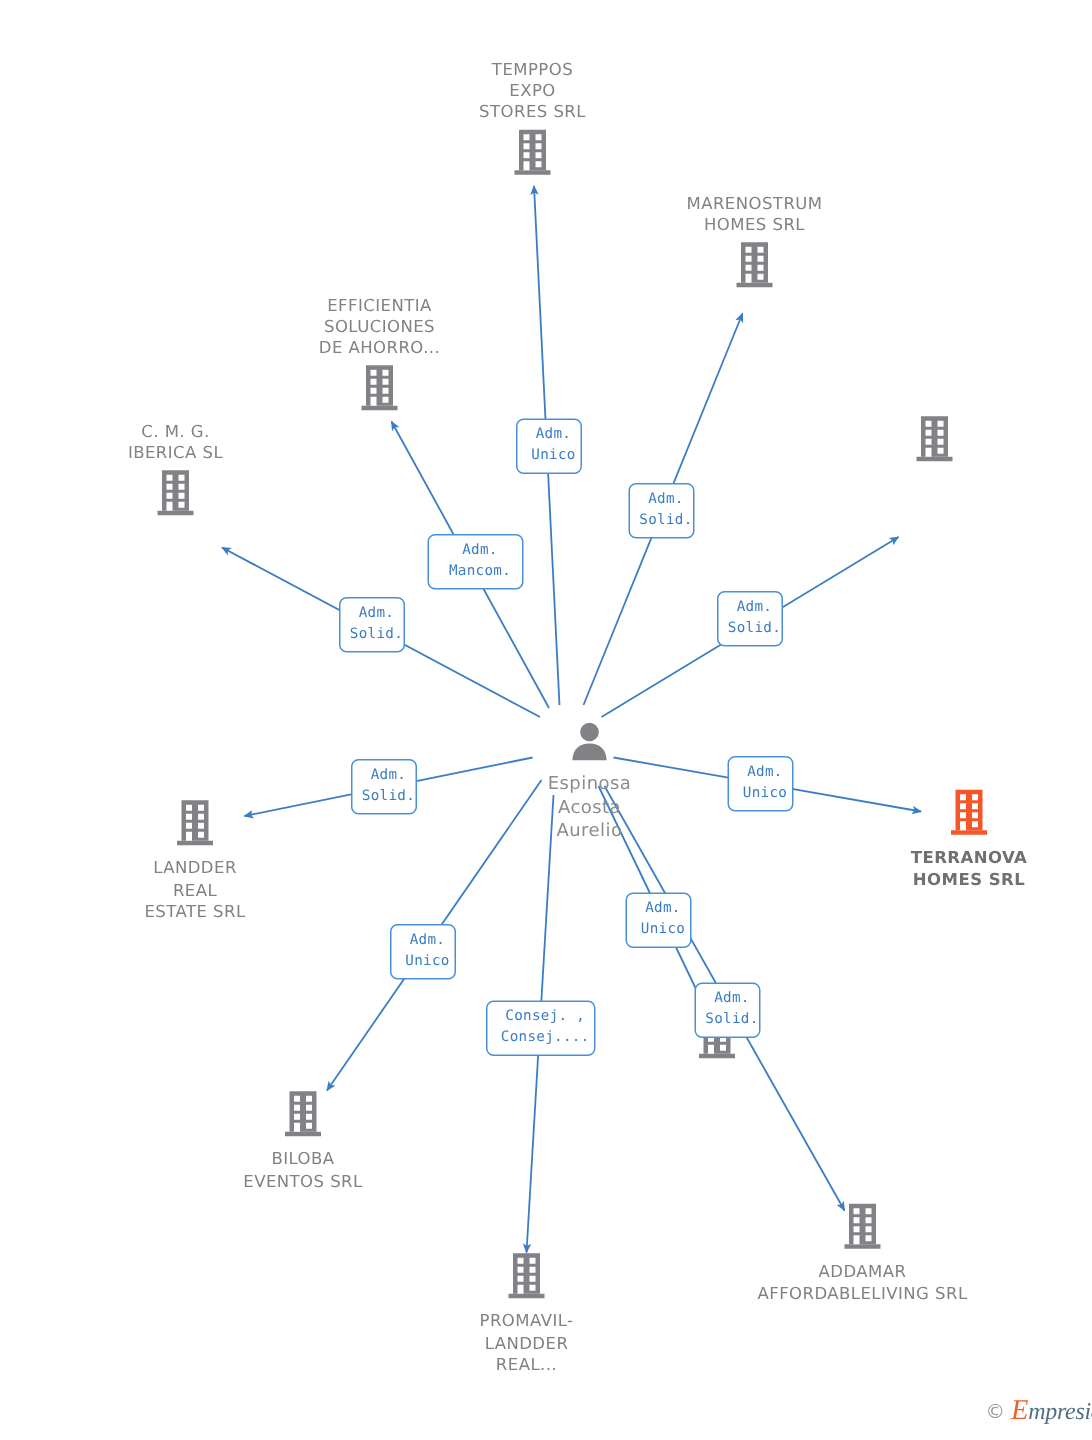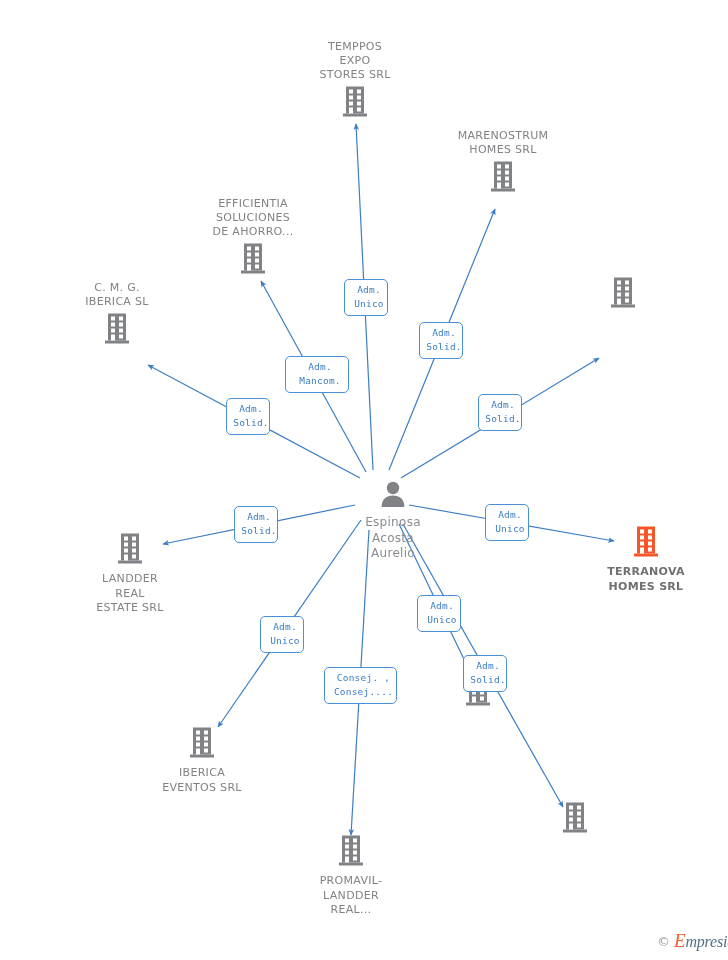--- a/index.html
+++ b/index.html
@@ -278,38 +278,40 @@
               <rect x="7" y="4.5" width="4" height="4"></rect>
               <rect x="15" y="4.5" width="4" height="4"></rect>
               <rect x="7" y="10.5" width="4" height="4"></rect>
               <rect x="15" y="10.5" width="4" height="4"></rect>
               <rect x="7" y="16.5" width="4" height="4"></rect>
               <rect x="15" y="16.5" width="4" height="4"></rect>
               <rect x="7" y="22.5" width="4" height="6"></rect>
               <rect x="15" y="22.5" width="4" height="4"></rect>
             </g>
           </svg></span>
-        <span class="node-label">IBERICA
+        <span class="node-label">BILOBA
 EVENTOS SRL</span>
       </div>
       <div class="node" style="left: 558px; top: 801px;">
         <span class="icon"><svg width="26" height="32" viewBox="0 0 26 32" xmlns="http://www.w3.org/2000/svg">
             <rect x="4" y="1.5" width="18" height="27" fill="#808285"></rect>
             <rect x="1" y="28.5" width="24" height="3" fill="#808285"></rect>
             <g fill="#ffffff">
               <rect x="7" y="4.5" width="4" height="4"></rect>
               <rect x="15" y="4.5" width="4" height="4"></rect>
               <rect x="7" y="10.5" width="4" height="4"></rect>
               <rect x="15" y="10.5" width="4" height="4"></rect>
               <rect x="7" y="16.5" width="4" height="4"></rect>
               <rect x="15" y="16.5" width="4" height="4"></rect>
               <rect x="7" y="22.5" width="4" height="6"></rect>
               <rect x="15" y="22.5" width="4" height="4"></rect>
             </g>
           </svg></span>
+        <span class="node-label">ADDAMAR
+AFFORDABLELIVING SRL</span>
       </div>
       <div class="node" style="left: 334px; top: 834px;">
         <span class="icon"><svg width="26" height="32" viewBox="0 0 26 32" xmlns="http://www.w3.org/2000/svg">
             <rect x="4" y="1.5" width="18" height="27" fill="#808285"></rect>
             <rect x="1" y="28.5" width="24" height="3" fill="#808285"></rect>
             <g fill="#ffffff">
               <rect x="7" y="4.5" width="4" height="4"></rect>
               <rect x="15" y="4.5" width="4" height="4"></rect>
               <rect x="7" y="10.5" width="4" height="4"></rect>
               <rect x="15" y="10.5" width="4" height="4"></rect>

